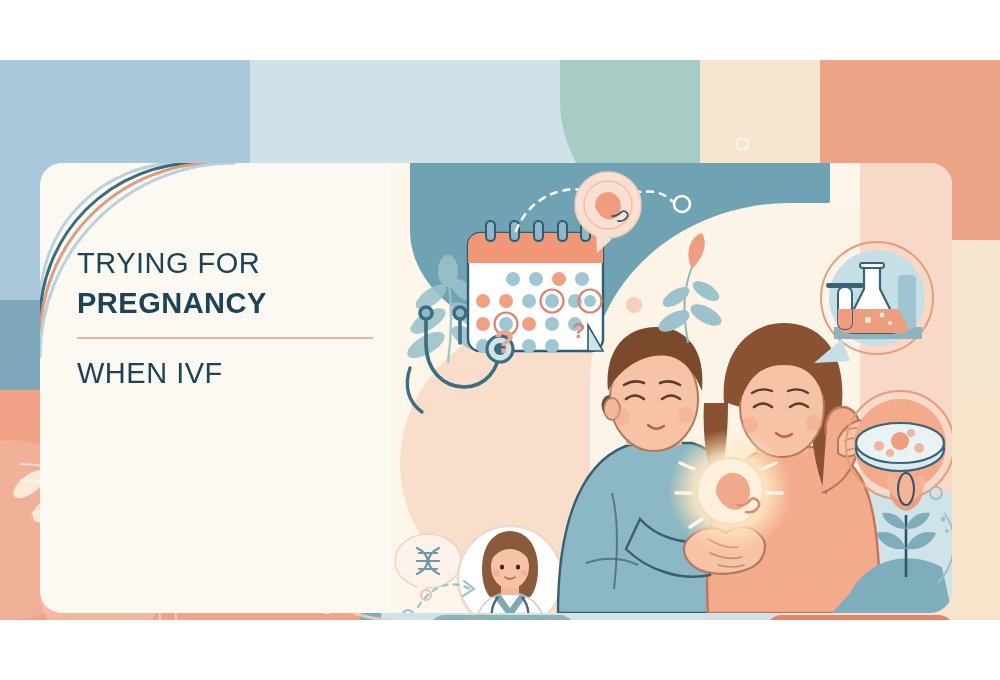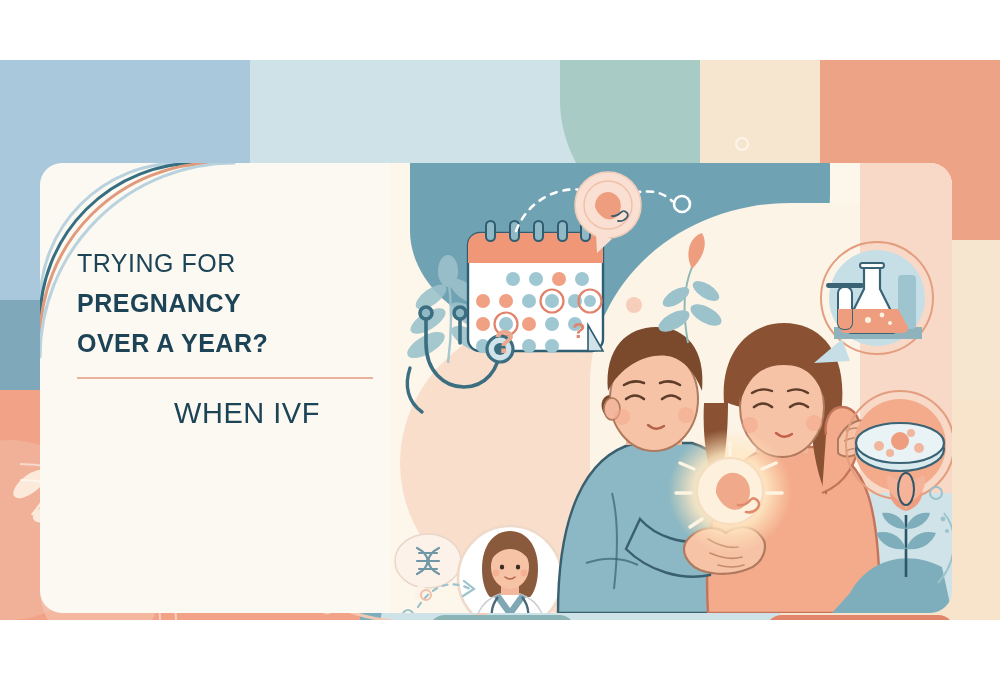--- a/index.html
+++ b/index.html
@@ -26,24 +26,24 @@
   
   .bg-circ{position:absolute;border-radius:50%;}
   .bgc1{left:-80px;top:380px;width:180px;height:180px;background:#f0bda7;opacity:.55;}
   .bgc2{left:40px;top:470px;width:120px;height:120px;background:#f6cdbb;opacity:.5;}
 
   
   #card{position:absolute;left:40px;top:103px;width:912px;height:450px;background:#fbf9f2;border-radius:22px;overflow:hidden;}
 
   
   #textcol{position:absolute;left:37px;top:80px;width:340px;}
-  .h-line{font-weight:400;font-size:25px;line-height:40px;letter-spacing:.5px;color:#1d4356;}
+  .h-line{font-weight:400;font-size:29px;line-height:40px;letter-spacing:.5px;color:#1d4356;}
   .h-line.bold{font-weight:700;}
   #rule{margin:14px 0 16px 0;width:296px;height:2px;background:#e9b49b;}
-  .sub-line{font-weight:400;font-size:29px;line-height:37px;letter-spacing:.5px;color:#1d4356;text-align:center;}
+  .sub-line{font-weight:400;font-size:29px;line-height:37px;letter-spacing:.5px;color:#1d4356;}
 
   
   #art{position:absolute;left:350px;top:0;width:562px;height:450px;overflow:hidden;}
   .art-bg{position:absolute;}
   .art-cream{left:0;top:0;width:562px;height:450px;background:#fdf6ea;}
   .art-teal{left:20px;top:-40px;width:420px;height:230px;background:#6fa3b3;border-bottom-left-radius:220px 140px;border-bottom-right-radius:260px 180px;}
   .art-peach{left:10px;top:150px;width:330px;height:300px;background:#f7d9c6;border-radius:50% 45% 40% 50%;opacity:.85;}
   .art-cream2{left:200px;top:40px;width:380px;height:420px;background:#fdf4e8;border-top-left-radius:200px 180px;}
   .art-coral-r{left:470px;top:0px;width:95px;height:450px;background:#f3bca4;opacity:.5;}
   .art-blue-b{left:300px;top:330px;width:280px;height:130px;background:#cfe3e8;border-top-left-radius:160px 90px;}
@@ -109,21 +109,20 @@
           <path d="M0 140 A140 140 0 0 1 140 0" stroke="#b9d2de" stroke-width="3"></path>
           <path d="M0 158 A158 158 0 0 1 158 0" stroke="#356e81" stroke-width="3"></path>
           <path d="M0 176 A176 176 0 0 1 176 0" stroke="#e09a7c" stroke-width="3"></path>
           <path d="M0 194 A194 194 0 0 1 194 0" stroke="#b9d2de" stroke-width="3"></path>
         </g>
       </svg>
 
       <div id="textcol">
         <div class="h-line">TRYING FOR</div>
         <div class="h-line bold">PREGNANCY</div>
-        <div class="h-line bold">OVER A YEAR?</div>
         <div id="rule"></div>
         <div class="sub-line">WHEN IVF</div>
       </div>
 
       <div id="art">
         <div class="art-bg art-cream"></div>
         <div class="art-bg art-teal"></div>
         <div class="art-bg art-peach"></div>
         <div class="art-bg art-cream2"></div>
         <div class="art-bg art-coral-r"></div>

